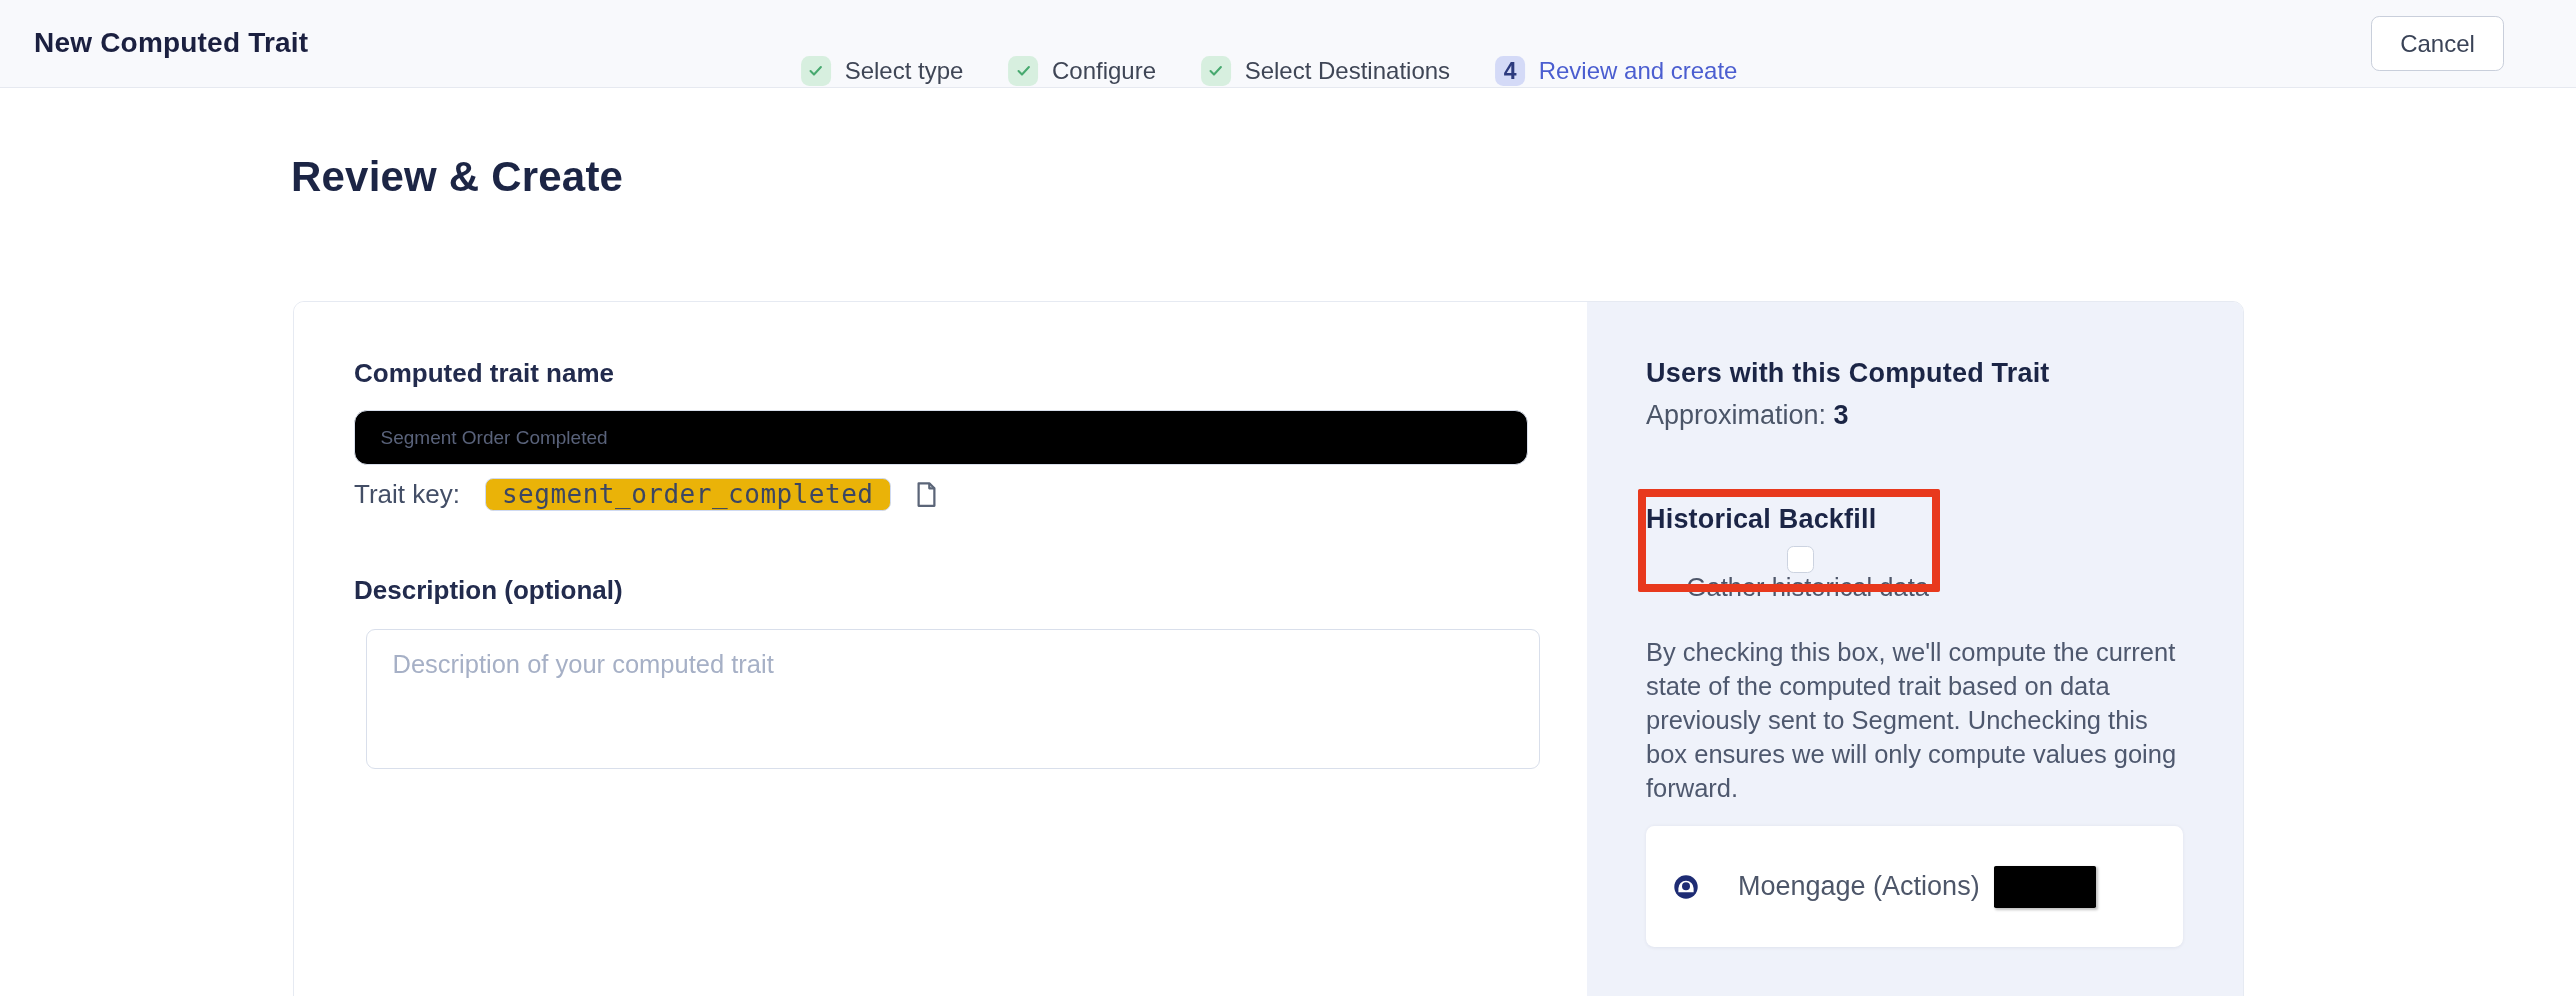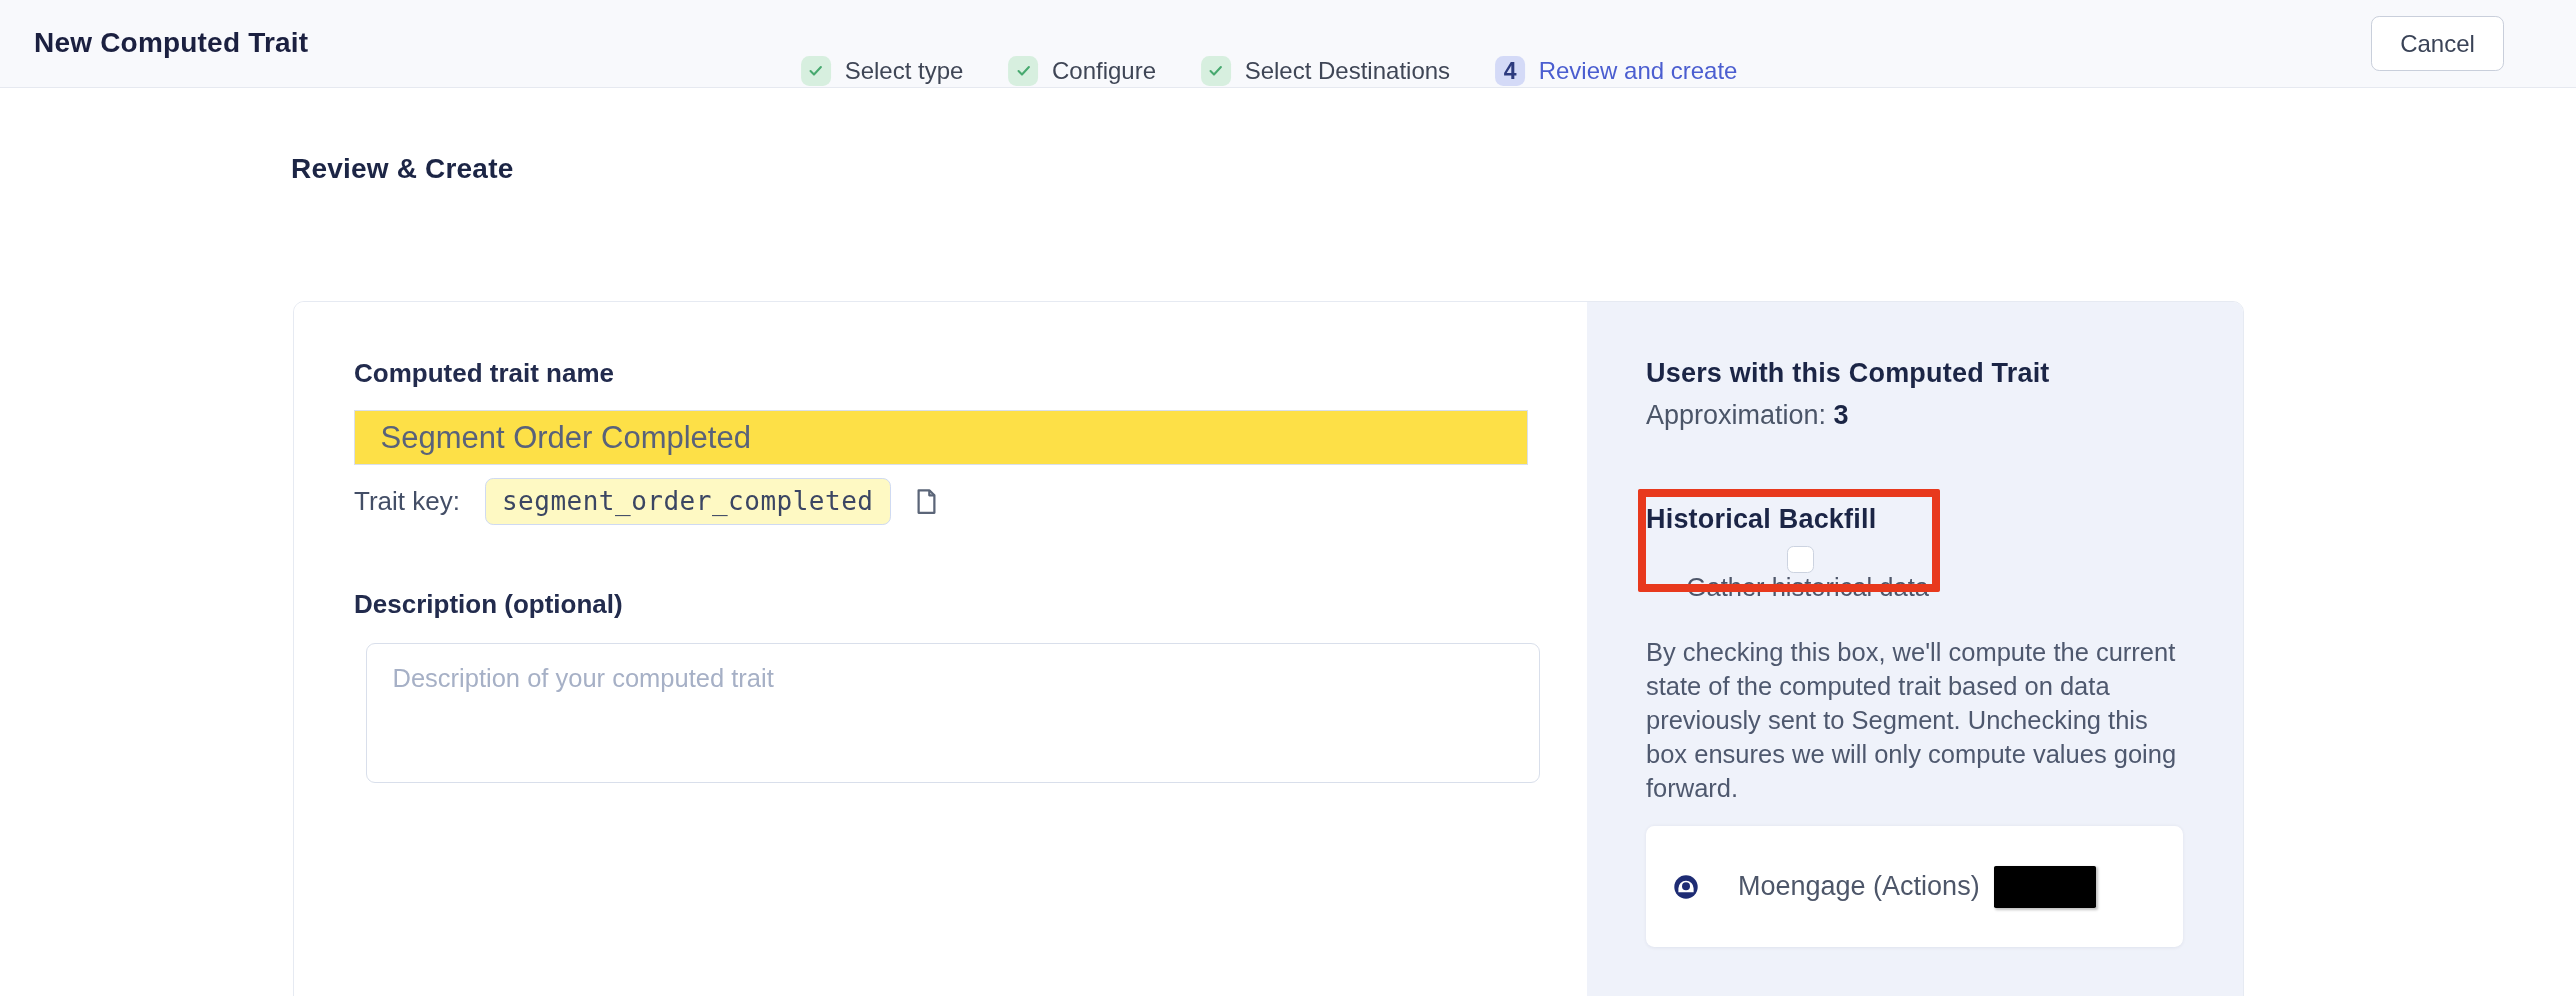--- a/index.html
+++ b/index.html
@@ -52,21 +52,21 @@
     border-radius:8.2px;
     font-family:"Liberation Sans", sans-serif;
     font-size:24px; color:#3a4357;
     cursor:pointer;
   }
 
   
   .page { padding:0; }
   .page-title {
     margin:65px 0 13px 291px;
-    font-size:28px; font-weight:700; color:#1c2545;
+    font-size:42px; font-weight:700; color:#1c2545;
     letter-spacing:0.2px;
   }
 
   .container {
     position:absolute;
     left:293px; top:301px;
     width:1951px; height:819px;
     border:1.8px solid #e6eaf2;
     border-radius:11px;
     display:flex;
@@ -86,39 +86,39 @@
 
   
   .field-label {
     font-size:26px; font-weight:700; color:#222b4d;
     display:block;
   }
   .text-input {
     margin-top:21px;
     width:1174px; height:55px;
     border:1.8px solid #d9dfeb;
-    border-radius:0;
-    background:#fde047;
+    border-radius:13px;
+    background:#000000;
     padding:0 25.5px;
     font-family:"Liberation Sans", sans-serif;
-    font-size:31px; color:#59627a;
+    font-size:19px; color:#59627a;
     outline:none;
     display:block;
   }
   .trait-key-row {
     margin-top:12.7px;
     display:flex; align-items:center;
   }
   .trait-key-label { font-size:26px; color:#434e66; }
   .trait-key-badge {
     margin-left:24.6px;
-    height:47px;
+    height:33px;
     display:flex; align-items:center;
     padding:0 16.4px;
-    background:#fef9c3;
+    background:#eab308;
     border:1.8px solid #cfdaf2;
     border-radius:8.2px;
     font-family:"DejaVu Sans Mono", monospace;
     font-size:26px; color:#3b4663;
     letter-spacing:0.5px;
   }
   .copy-icon { margin-left:24px; cursor:pointer; display:flex; }
 
   .desc-label { margin-top:64px; }
   .description-area {

